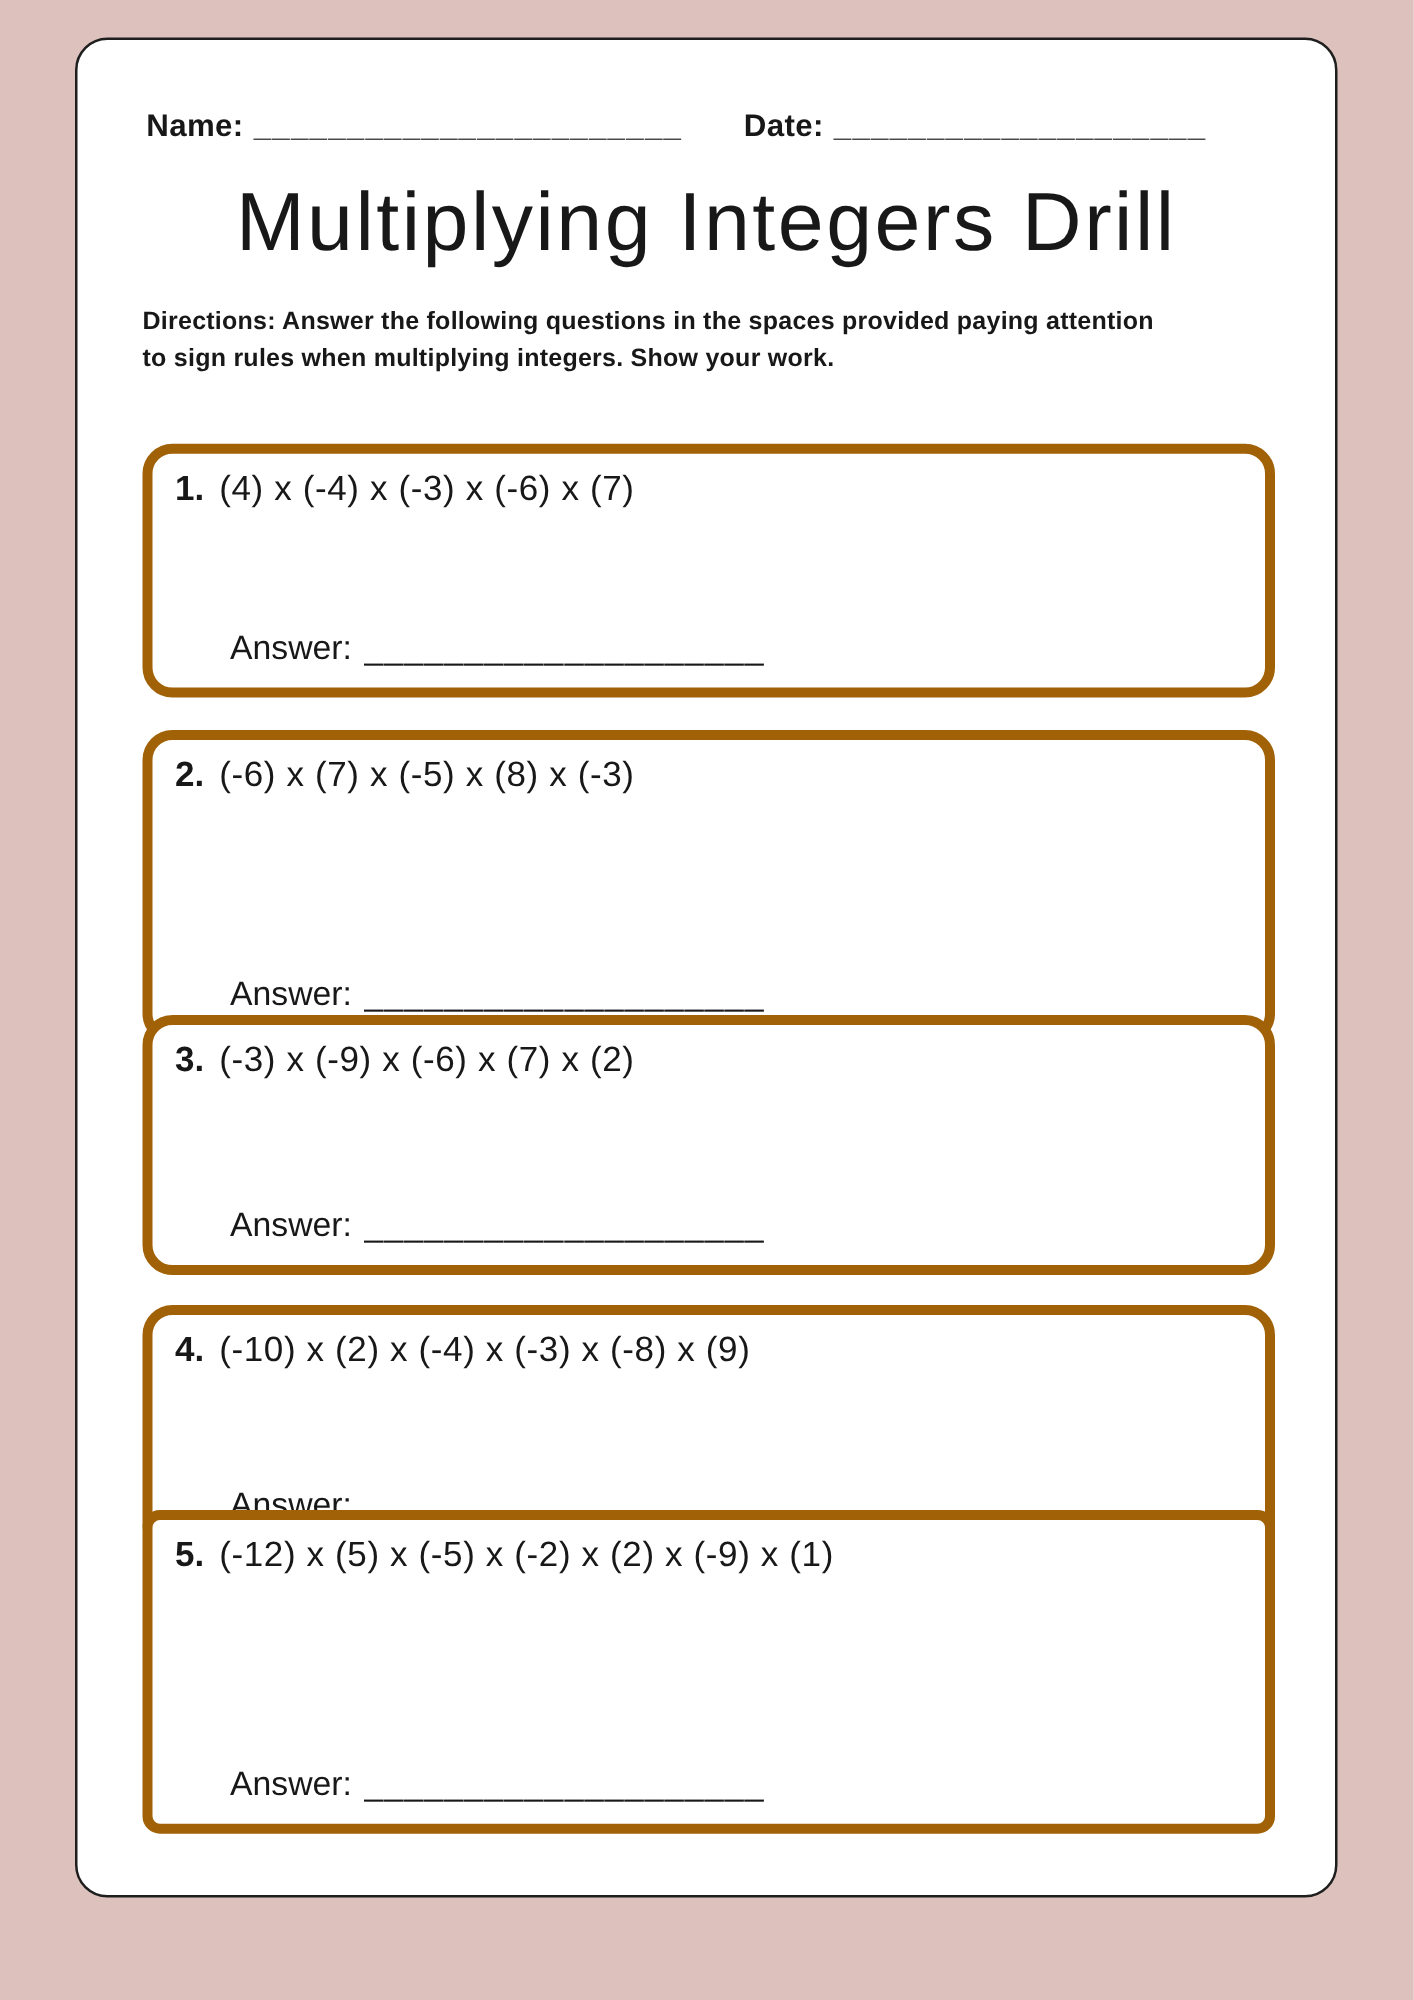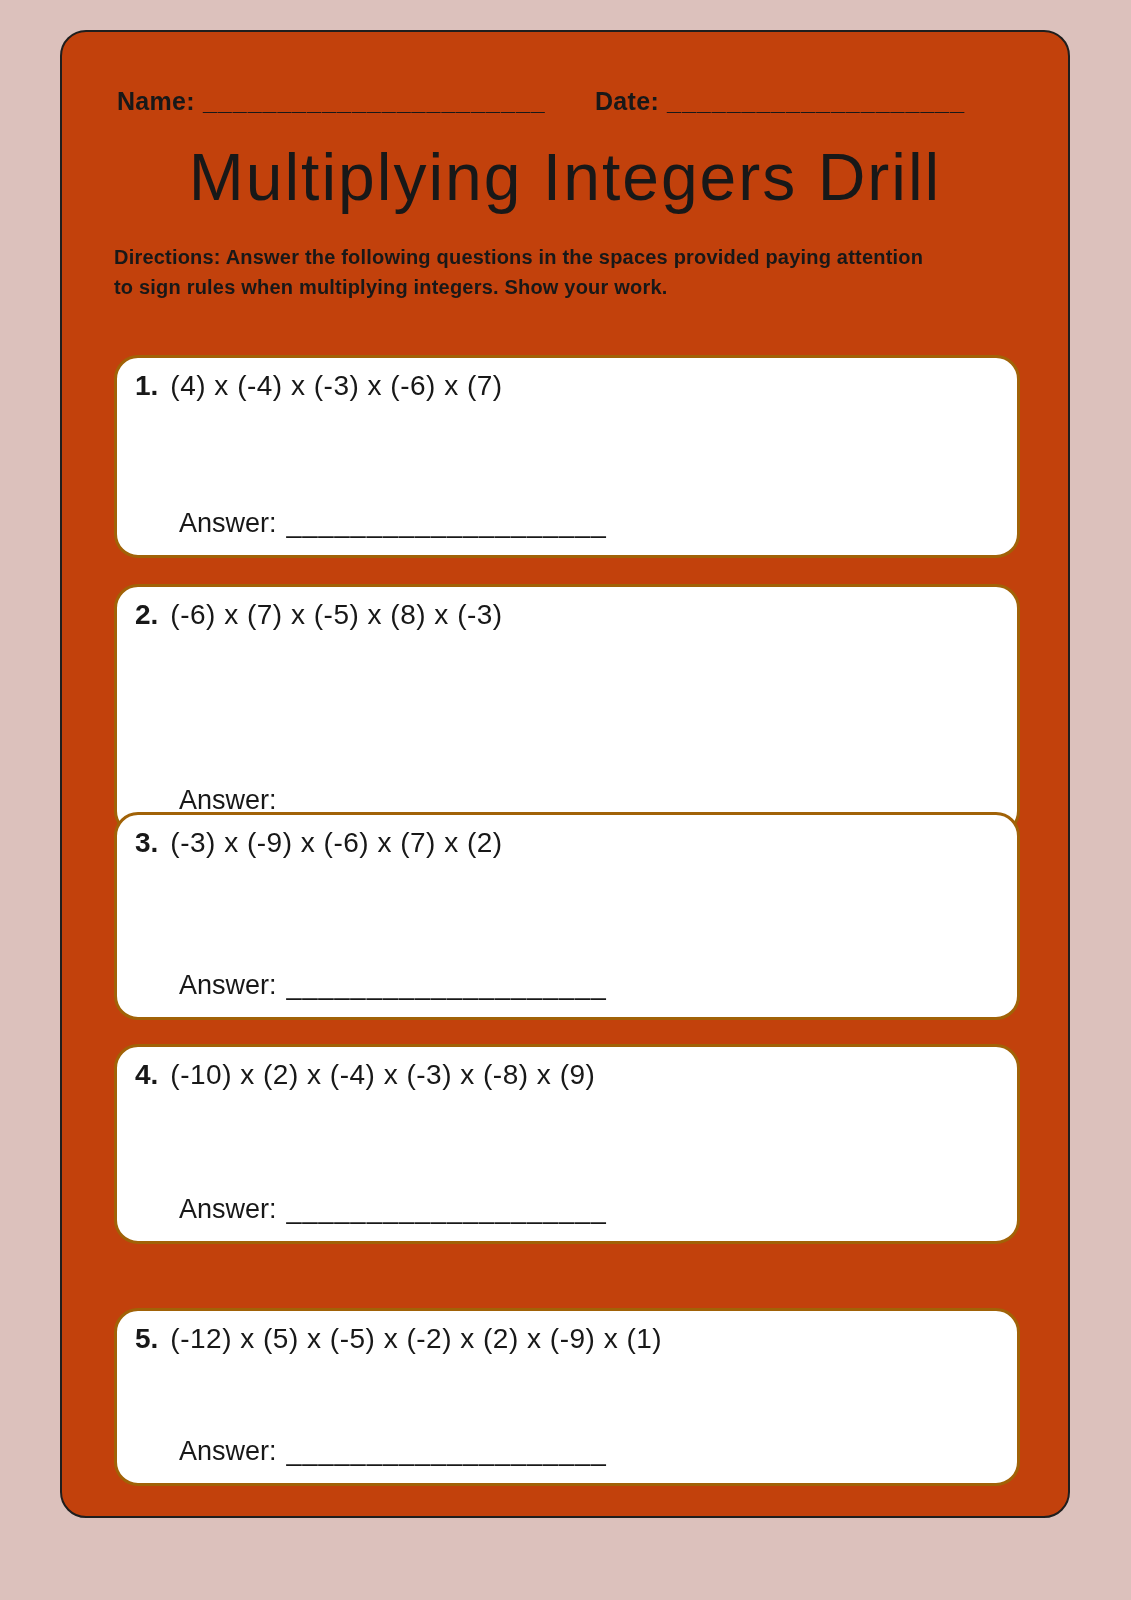--- a/index.html
+++ b/index.html
@@ -14,21 +14,21 @@
     font-family: "Liberation Sans", sans-serif;
     color: #181818;
     overflow: hidden;
   }
   .paper {
     position: absolute;
     left: 60px;
     top: 30px;
     width: 1010px;
     height: 1488px;
-    background: #c2410c;
+    background: #ffffff;
     border: 2px solid #1e1e1e;
     border-radius: 26px;
     box-sizing: border-box;
   }
   .field-group {
     position: absolute;
     top: 55px;
     font-size: 25px;
     font-weight: bold;
     white-space: nowrap;
@@ -61,29 +61,29 @@
     font-weight: bold;
     line-height: 30px;
     letter-spacing: 0.2px;
     margin: 0;
   }
   .qbox {
     position: absolute;
     left: 52px;
     width: 906px;
     background: #ffffff;
-    border: 3px solid #a16207;
+    border: 8px solid #a16207;
     border-radius: 24px;
     box-sizing: border-box;
   }
   .q1 { top: 323px;  height: 203px; }
   .q2 { top: 552px;  height: 251px; }
   .q3 { top: 780px;  height: 208px; }
   .q4 { top: 1012px; height: 200px; }
-  .q5 { top: 1276px; height: 178px; }
+  .q5 { top: 1176px; height: 259px; border-radius: 14px; }
 
   .qline {
     position: absolute;
     top: 12px;
     left: 18px;
     font-size: 28px;
     white-space: nowrap;
   }
   .qnum {
     font-weight: bold;

